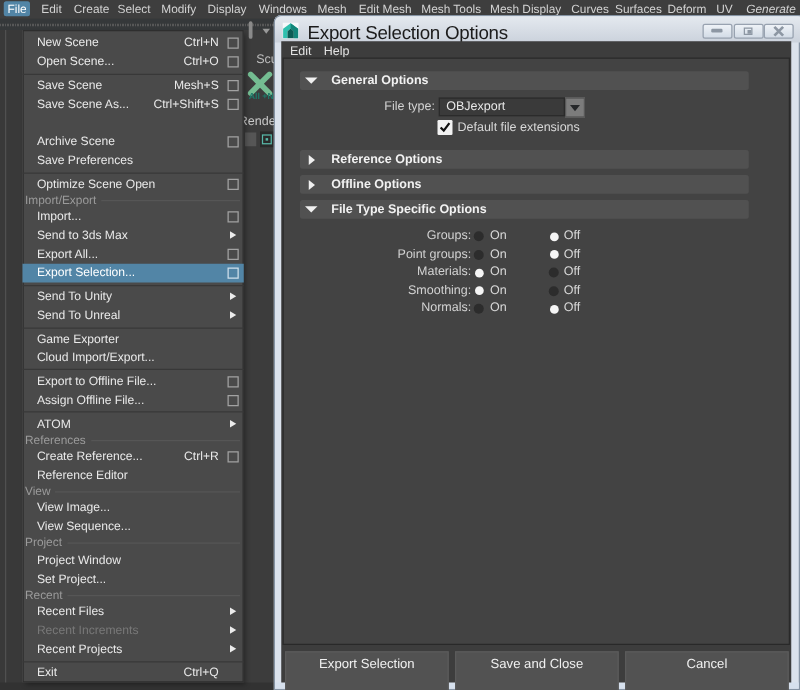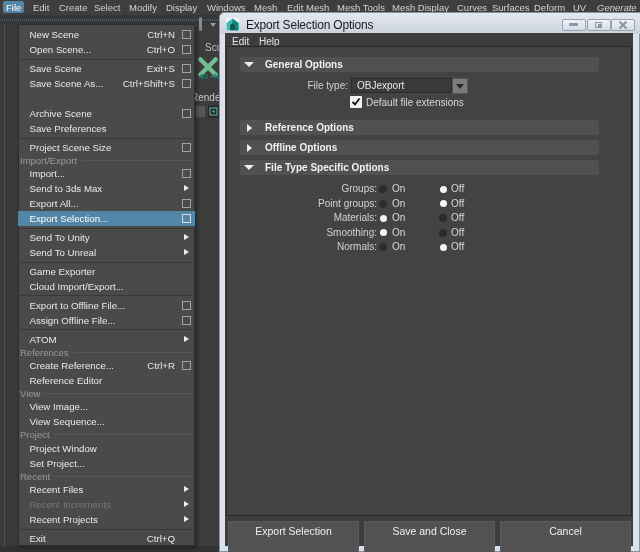--- a/index.html
+++ b/index.html
@@ -37,21 +37,21 @@
   #popup .lab{display:flex;align-items:center;padding-left:2px;box-sizing:border-box;}
   #popup .lab .ln{flex:1;height:1px;background:#565656;margin:0 3px 0 4px;}
   #popup .hl{background:#5285a6;color:#fff;}
   #popup .dis{color:#787878;}
   
   #dlg{left:219px;top:12px;width:421px;height:540px;z-index:10;
        background:#dbe2ec;border-radius:6px 0 0 0;
        box-shadow:inset 0 0 0 1px #8593a3;}
   #dlgtbar{position:absolute;left:1px;top:1px;width:420px;height:21px;
        background:linear-gradient(#e4e9ef,#cbd2dc);border-radius:5px 0 0 0;}
-  #dlgtitle{position:absolute;left:27px;top:5.5px;font-size:12px;letter-spacing:-0.2px;color:#1b1b1b;}
+  #dlgtitle{position:absolute;left:27px;top:5.5px;font-size:15px;letter-spacing:-0.2px;color:#1b1b1b;}
   #dlgicon{position:absolute;left:7px;top:6px;}
   .wbtn{position:absolute;top:7px;width:22px;height:10px;border:1px solid #98a2b0;border-radius:2px;
         background:linear-gradient(#eef2f7,#d3dce6);}
   #dcontent{position:absolute;left:6px;top:21px;width:408px;height:513px;background:#3d3d3d;}
   .dmenu{position:absolute;top:3px;font-size:10px;line-height:12px;color:#e3e3e3;}
   #panel{position:absolute;left:1px;top:13px;width:404px;height:468px;background:#434343;border:1px solid #292929;}
   .hdr{position:absolute;left:12.5px;width:359px;height:14.5px;background:#515151;border-radius:2px;}
   .hdr .tri-d{position:absolute;left:4px;top:4.5px;width:0;height:0;border-left:5px solid transparent;border-right:5px solid transparent;border-top:5.5px solid #f0f0f0;}
   .hdr .tri-r{position:absolute;left:7px;top:3.5px;width:0;height:0;border-top:4px solid transparent;border-bottom:4px solid transparent;border-left:5.5px solid #f0f0f0;}
   .hdr .ht{position:absolute;left:25.5px;top:1.5px;font-size:10px;font-weight:bold;color:#f2f2f2;}
@@ -119,38 +119,38 @@
       <span class="cb"></span>
     </div>
     <div class="it" style="top: 18.3px;">
       <span class="t">Open Scene...</span>
       <span style="position:absolute;right:20px;top:0;">Ctrl+O</span>
       <span class="cb"></span>
     </div>
     <div class="sep" style="top: 34.7px;"></div>
     <div class="it" style="top: 37.1px;">
       <span class="t">Save Scene</span>
-      <span style="position:absolute;right:20px;top:0;">Exit+S</span>
+      <span style="position:absolute;right:20px;top:0;">Mesh+S</span>
       <span class="cb"></span>
     </div>
     <div class="it" style="top: 52.1px;">
       <span class="t">Save Scene As...</span>
       <span style="position:absolute;right:20px;top:0;">Ctrl+Shift+S</span>
       <span class="cb"></span>
     </div>
     <div class="it" style="top: 82.1px;">
       <span class="t">Archive Scene</span>
       <span class="cb"></span>
     </div>
     <div class="it" style="top: 97.1px;">
       <span class="t">Save Preferences</span>
     </div>
     <div class="sep" style="top: 113.5px;"></div>
     <div class="it" style="top: 115.9px;">
-      <span class="t">Project Scene Size</span>
+      <span class="t">Optimize Scene Open</span>
       <span class="cb"></span>
     </div>
     <div class="lab" style="top: 130.9px;">
       <span class="lt">Import/Export</span>
       <div class="ln"></div>
     </div>
     <div class="it" style="top: 142.3px;">
       <span class="t">Import...</span>
       <span class="cb"></span>
     </div>

